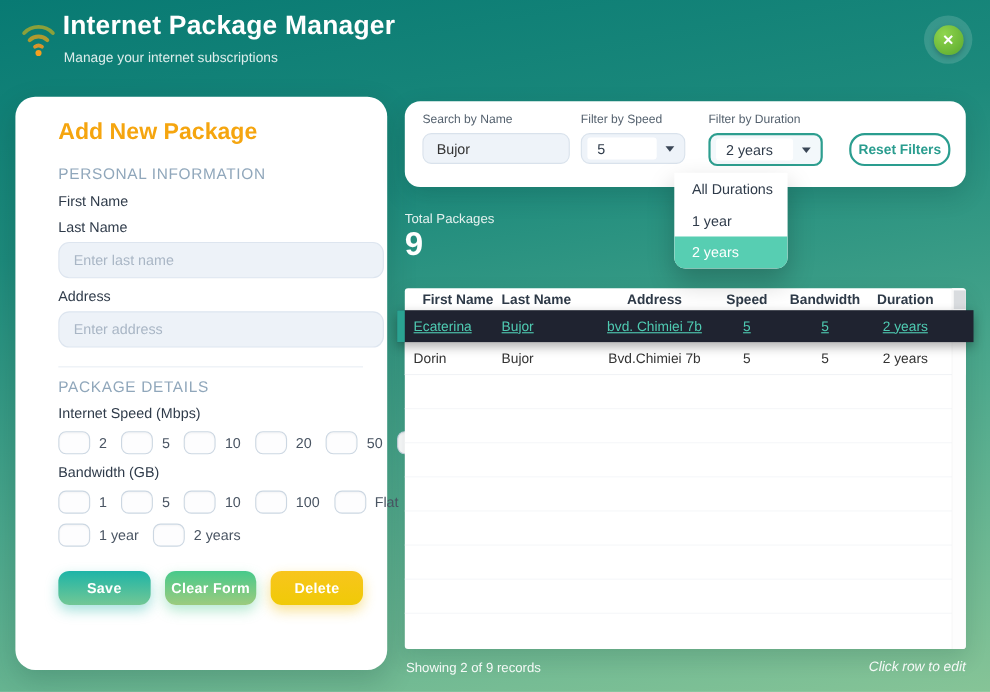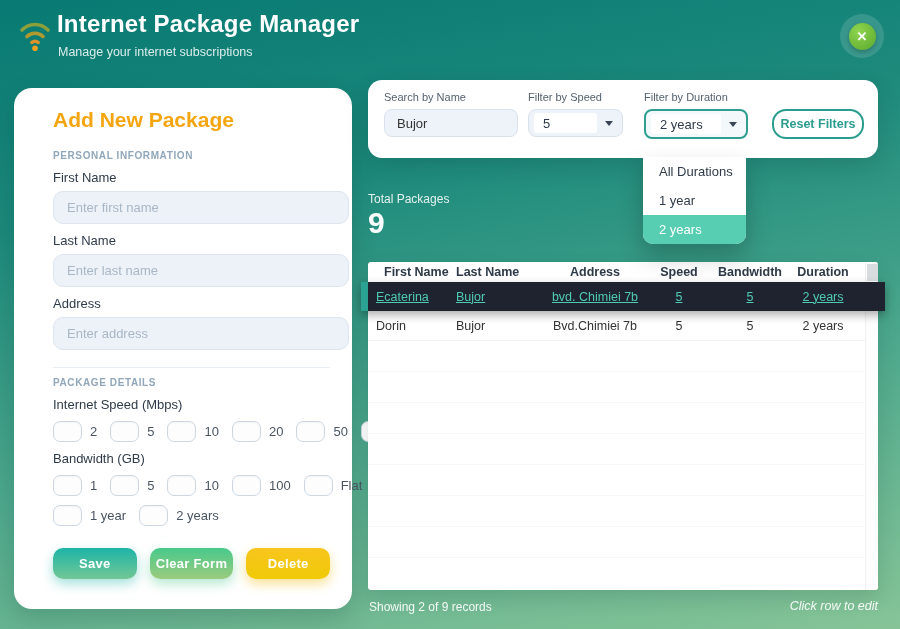--- a/index.html
+++ b/index.html
@@ -20,41 +20,41 @@
   .close-btn { width:27px; height:27px; border-radius:50%; border:none; cursor:pointer;
     background:radial-gradient(circle at 35% 30%, #8fd54e, #5aa82c);
     color:#fff; font-size:13px; font-weight:700; line-height:27px; text-align:center;
     box-shadow:0 2px 5px rgba(0,0,0,.25); }
 
   
   .form-card { position:absolute; left:14px; top:88px; width:338px; height:521px;
     background:#fff; border-radius:18px; box-shadow:0 10px 26px rgba(0,40,35,.18);
     padding:16px 22px 0 39px; }
   .form-title { color:#f5a50f; font-size:21px; font-weight:700; margin:4px 0 18px; }
-  .section-label { font-size:10px; font-weight:700; color:#90a7bb; letter-spacing:.6px; margin:4px 0 2px; }
+  .section-label { font-size:14px; font-weight:400; color:#90a7bb; letter-spacing:.6px; margin:4px 0 2px; }
   .field-label { font-size:13px; color:#2f3b4a; margin:9px 0 6px; }
   .text-input { width:296px; height:33px; border-radius:10px; background:#edf2f8;
     border:1px solid #dde5ef; padding:0 13px; font-size:13px; color:#333; outline:none;
     font-family:"Liberation Sans", sans-serif; }
   .text-input::placeholder { color:#a9b6c5; }
   .divider { height:1px; background:#e9eef4; margin:17px 0 9px; }
   .opt-row { display:flex; align-items:center; margin:9px 0 1px; }
   .opt { display:flex; align-items:center; margin-right:13px; }
   .cb { width:29px; height:21px; border:1px solid #ccd7e2; border-radius:7px; background:#fdfdfe;
     box-shadow:inset 0 1px 2px rgba(0,0,0,.04); cursor:pointer; flex:none; }
   .opt-label { font-size:13px; color:#4a5563; margin-left:8px; }
   .btn-row { display:flex; gap:13px; margin-top:22px; }
   .fbtn { width:93px; height:31px; border:none; border-radius:10px; color:#fff; font-size:13px;
     font-weight:700; letter-spacing:.3px; cursor:pointer; font-family:"Liberation Sans", sans-serif; }
   .btn-save { background:linear-gradient(180deg,#1db4a7,#72c795); box-shadow:0 5px 12px rgba(29,180,167,.4); }
   .btn-clear { background:linear-gradient(180deg,#47c98b,#9ccb7e); box-shadow:0 5px 12px rgba(71,201,139,.4); }
   .btn-delete { background:linear-gradient(180deg,#f8c51d,#f0ca07); box-shadow:0 5px 12px rgba(240,190,20,.45); }
 
   
-  .filter-card { position:absolute; left:368px; top:80px; width:510px; height:78px;
+  .filter-card { position:absolute; left:368px; top:92px; width:510px; height:78px;
     background:#fff; border-radius:14px; box-shadow:0 8px 22px rgba(0,40,35,.16);
     display:flex; align-items:flex-start; padding:11px 14px 0 16px;justify-content:space-between; }
   .fgroup { display:flex; flex-direction:column; }
   .fglabel { font-size:11px; color:#55626f; margin-bottom:6px; }
   .search-input { width:134px; height:28px; background:#eef3f9; border:1px solid #d9e2ec;
     border-radius:8px; padding:0 12px; font-size:13px; color:#333; outline:none;
     font-family:"Liberation Sans", sans-serif; }
   .selbox { height:28px; background:#eef3f9; border:1px solid #d9e2ec; border-radius:8px;
     display:flex; align-items:center; padding:0 9px 0 5px; cursor:pointer; }
   .selbox .sel-value { background:#fff; border-radius:3px; height:20px; display:flex; align-items:center;
@@ -62,21 +62,21 @@
   .caret { width:0; height:0; border-left:4.5px solid transparent; border-right:4.5px solid transparent;
     border-top:5.5px solid #3a4656; flex:none; }
   .sel-speed { width:95px; }
   .sel-duration { width:104px; height:30px; border:2px solid #2d9e8f; background:#f3f8fb; }
   .g-search { margin-right:10px; } .g-speed { margin-right:21px; } .g-duration { margin-right:0; }
   .reset-btn { margin-left:auto; margin-top:18px; width:92px; height:30px; background:#fff;
     border:2px solid #2a9d8f; border-radius:14px; color:#2a9d8f; font-size:12.5px; font-weight:700;
     cursor:pointer; font-family:"Liberation Sans", sans-serif; }
 
   
-  .dropdown { position:absolute; left:643px; top:157px; width:103px; background:#fff;
+  .dropdown { position:absolute; left:613px; top:157px; width:103px; background:#fff;
     border-radius:0 0 10px 10px; box-shadow:0 12px 24px rgba(0,0,0,.22); z-index:30; overflow:hidden; }
   .dd-item { padding:7px 0 7px 16px; font-size:13px; color:#2f3b4a; cursor:pointer; }
   .dd-item.selected { background:#57ceb2; color:#fff; }
 
   
   .stats { position:absolute; left:368px; top:192px; display:flex; }
   .stat { width:110px; text-align:left; }
   .stat + .stat { margin-left:15px; }
   .stat-label { font-size:12px; color:rgba(255,255,255,.88); }
   .stat-value { font-size:30px; font-weight:700; color:#fff; line-height:1.15; }
@@ -122,21 +122,20 @@
   <div class="close-halo">
     <button class="close-btn">✕</button>
   </div>
 
   <div class="form-card">
     <div class="form-title">Add New Package</div>
 
     <div class="section-label">PERSONAL INFORMATION</div>
 
     <div class="field-label">First Name</div>
-    <input class="text-input" type="text" placeholder="Enter first name" style="">
 
     <div class="field-label">Last Name</div>
     <input class="text-input" type="text" placeholder="Enter last name" style="">
 
     <div class="field-label">Address</div>
     <input class="text-input" type="text" placeholder="Enter address" style="">
 
     <div class="divider"></div>
 
     <div class="section-label">PACKAGE DETAILS</div>

